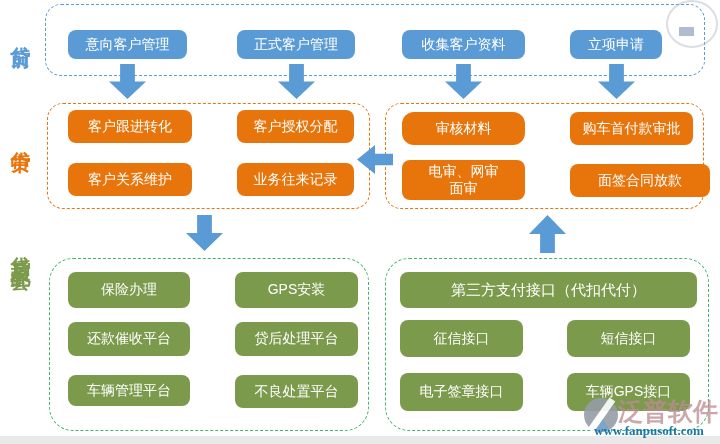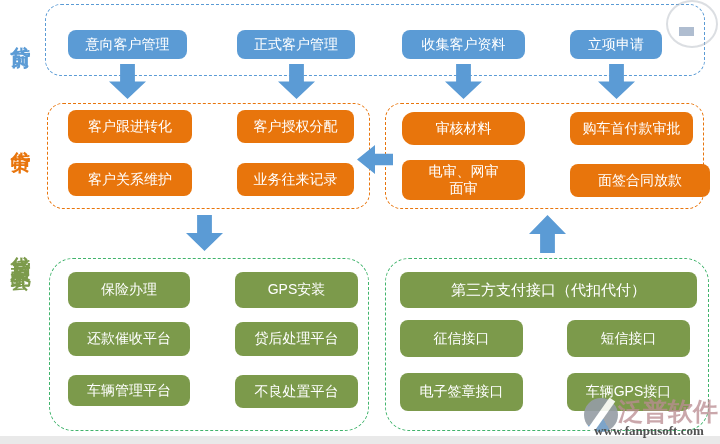--- a/index.html
+++ b/index.html
@@ -43,21 +43,21 @@
   .wm-logo::after {
     content:""; position:absolute; left:14px; top:-2px; width:7px; height:38px;
     background:#ffffff; transform:rotate(35deg);
   }
   .wm-brand {
     position:absolute; left:34px; top:-2px; width:100px; font-size:25px; font-weight:bold;
     color:rgba(186,140,146,0.85); letter-spacing:0px; white-space:nowrap;
   }
   .wm-url {
     position:absolute; left:10px; top:26px; width:124px; font-size:13px; font-weight:bold;
-    font-family:"Liberation Serif", serif; color:#404040; white-space:nowrap;
+    font-family:"Liberation Serif", serif; color:#0369a1; white-space:nowrap;
   }
   
   .corner-mark {
     position:absolute; left:666px; top:0px; width:48px; height:44px;
     border:2px solid rgba(175,182,190,0.45); border-radius:50%; z-index:1;
   }
   .corner-bar {
     position:absolute; left:679px; top:27px; width:15px; height:9px;
     background:rgba(110,135,170,0.55); z-index:2;
   }

